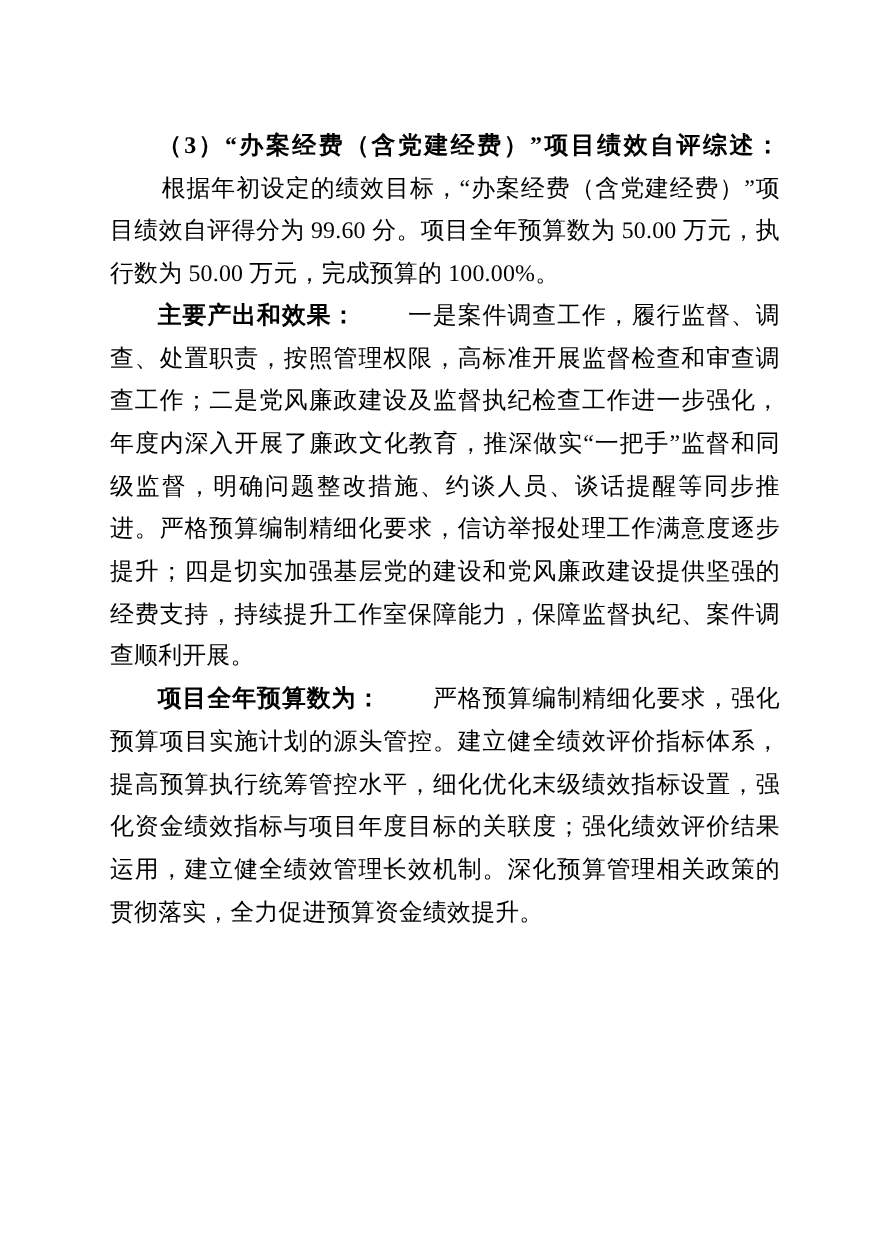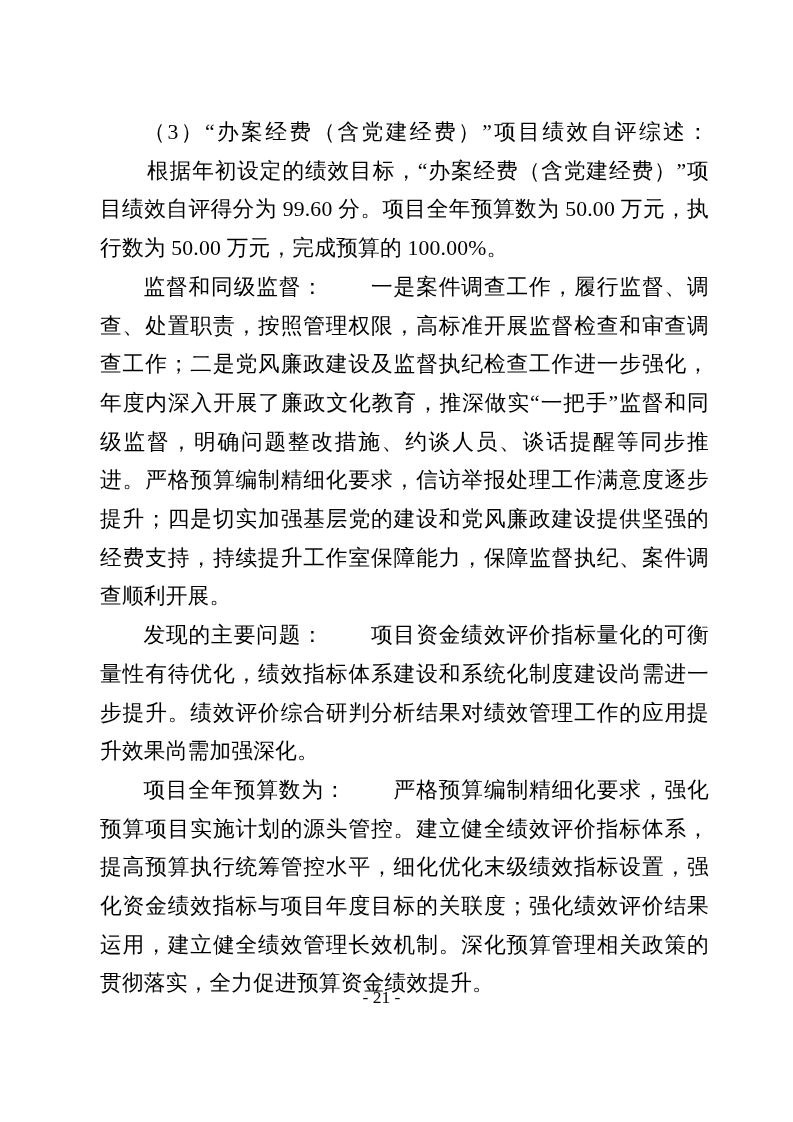--- a/index.html
+++ b/index.html
@@ -31,21 +31,21 @@
     text-justify: inter-character;
     word-break: break-all;
     letter-spacing: 0.2px;
   }
   .para {
     margin: 0;
     padding: 0;
     text-indent: 2em;
   }
   .lead {
-    font-weight: 400;
+    font-weight: 700;
   }
   .body-text {
     font-weight: 400;
     margin-left: 47px;
   }
   .page-number {
     position: absolute;
     left: 0;
     right: 30px;
     top: 986px;
@@ -57,23 +57,21 @@
 </style>
 </head>
 <body>
 
 <div class="page">
 
   <div class="text-block">
 
     <p class="para"><span class="lead">（3）“办案经费（含党建经费）”项目绩效自评综述：</span><span class="body-text">根据年初设定的绩效目标，“办案经费（含党建经费）”项目绩效自评得分为 99.60 分。项目全年预算数为 50.00 万元，执行数为 50.00 万元，完成预算的 100.00%。</span></p>
 
-    <p class="para"><span class="lead">监督和同级监督：</span><span class="body-text">一是案件调查工作，履行监督、调查、处置职责，按照管理权限，高标准开展监督检查和审查调查工作；二是党风廉政建设及监督执纪检查工作进一步强化，年度内深入开展了廉政文化教育，推深做实“一把手”监督和同级监督，明确问题整改措施、约谈人员、谈话提醒等同步推进。严格预算编制精细化要求，信访举报处理工作满意度逐步提升；四是切实加强基层党的建设和党风廉政建设提供坚强的经费支持，持续提升工作室保障能力，保障监督执纪、案件调查顺利开展。</span></p>
+    <p class="para"><span class="lead">主要产出和效果：</span><span class="body-text">一是案件调查工作，履行监督、调查、处置职责，按照管理权限，高标准开展监督检查和审查调查工作；二是党风廉政建设及监督执纪检查工作进一步强化，年度内深入开展了廉政文化教育，推深做实“一把手”监督和同级监督，明确问题整改措施、约谈人员、谈话提醒等同步推进。严格预算编制精细化要求，信访举报处理工作满意度逐步提升；四是切实加强基层党的建设和党风廉政建设提供坚强的经费支持，持续提升工作室保障能力，保障监督执纪、案件调查顺利开展。</span></p>
 
-    <p class="para"><span class="lead">发现的主要问题：</span><span class="body-text">项目资金绩效评价指标量化的可衡量性有待优化，绩效指标体系建设和系统化制度建设尚需进一步提升。绩效评价综合研判分析结果对绩效管理工作的应用提升效果尚需加强深化。</span></p>
 
     <p class="para"><span class="lead">项目全年预算数为：</span><span class="body-text">严格预算编制精细化要求，强化预算项目实施计划的源头管控。建立健全绩效评价指标体系，提高预算执行统筹管控水平，细化优化末级绩效指标设置，强化资金绩效指标与项目年度目标的关联度；强化绩效评价结果运用，建立健全绩效管理长效机制。深化预算管理相关政策的贯彻落实，全力促进预算资金绩效提升。</span></p>
 
   </div>
 
-  <div class="page-number">- 21 -</div>
 
 </div>
 
 </body></html>

